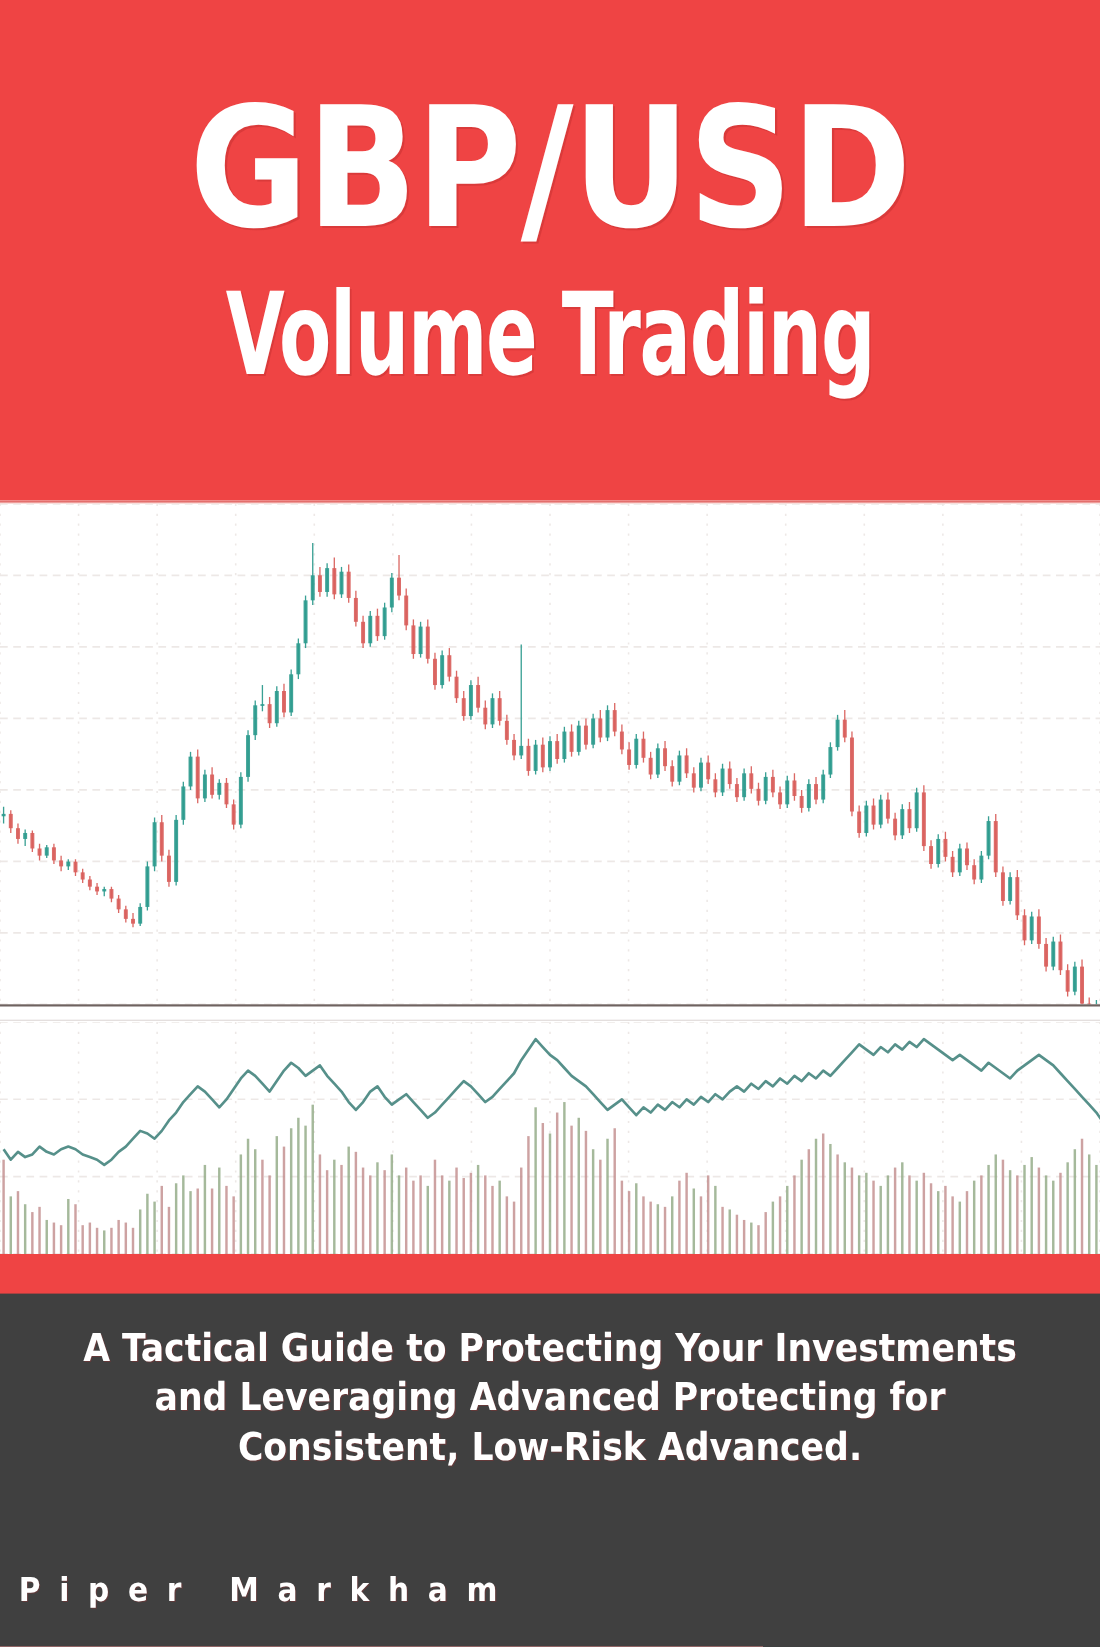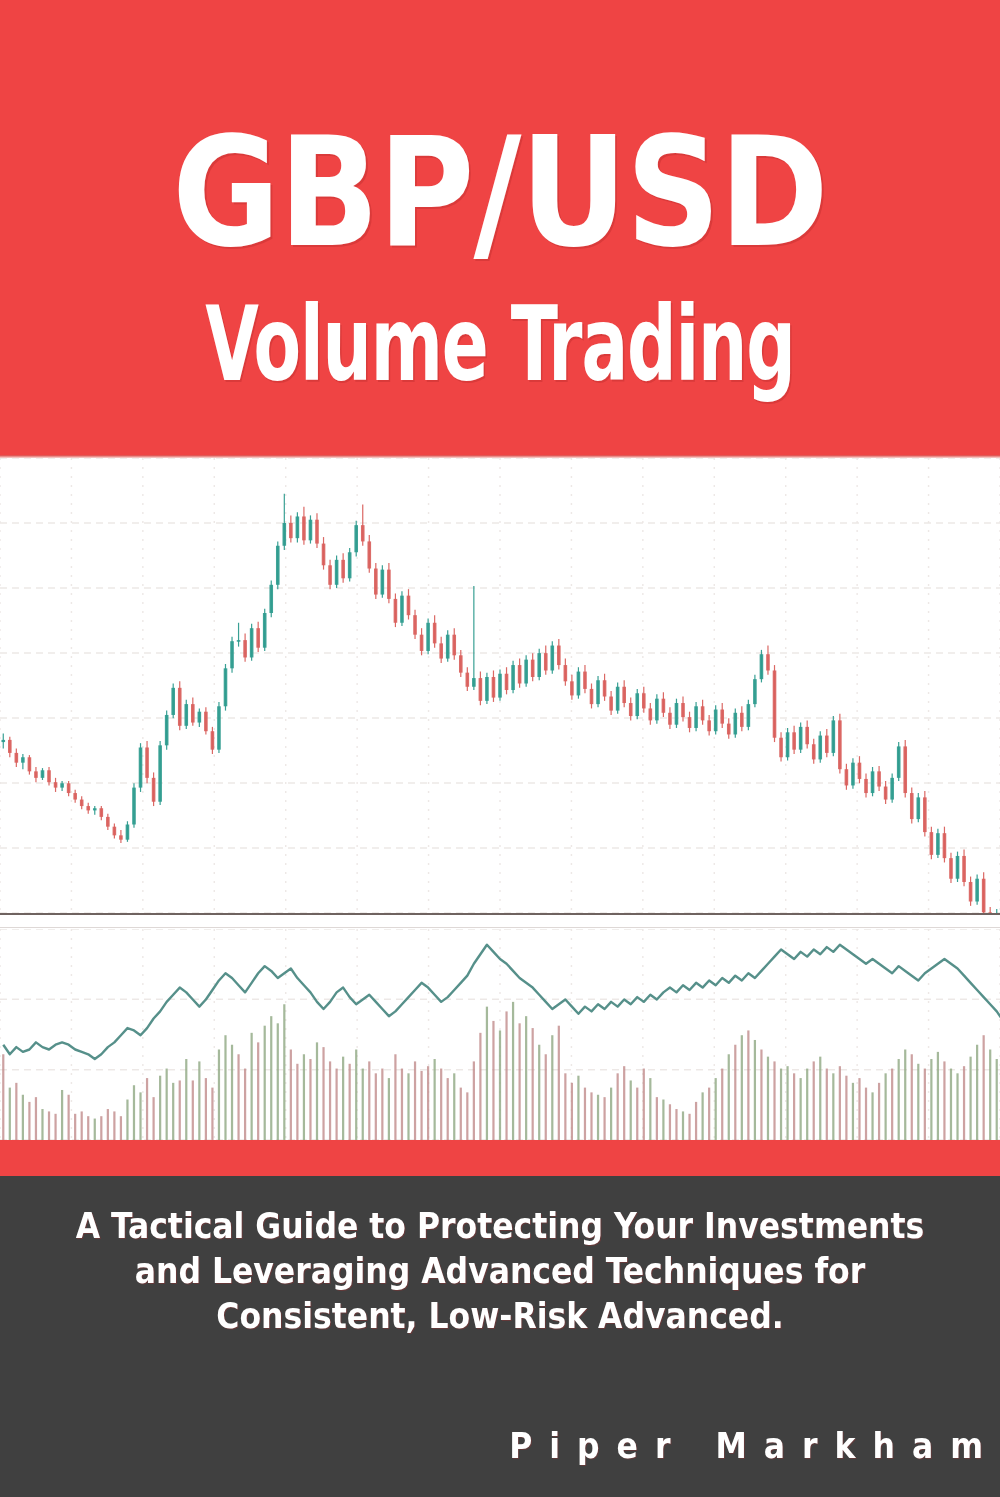--- a/index.html
+++ b/index.html
@@ -23,21 +23,20 @@
 
   
   .header-band {
     position: absolute;
     left: 0;
     top: 0;
     width: 1000px;
     height: 325px;
     background: #ef4444;
     z-index: 3;
-    margin-top: 40px;
   }
   .title-main {
     position: absolute;
     left: 0;
     top: 78px;
     width: 1000px;
     text-align: center;
     color: #ffffff;
     font-family: "Liberation Sans Narrow", "DejaVu Sans Condensed", "Liberation Sans", sans-serif;
     font-weight: bold;
@@ -138,25 +137,25 @@
     line-height: 45px;
     letter-spacing: 0px;
     text-shadow: 1px 1px 0 rgba(170,45,45,0.35);
   }
   .subtitle .ln { display: block; }
   .author {
     position: absolute;
     left: 0;
     top: 244px;
     width: 1000px;
-    text-align: right;
+    text-align: left;
     color: #ffffff;
     font-family: "Liberation Sans Narrow", "DejaVu Sans Condensed", "Liberation Sans", sans-serif;
     font-weight: bold;
-    font-size: 35px;
+    font-size: 30px;
     line-height: 52px;
     letter-spacing: 17px;
     text-indent: 17px;
     text-shadow: 1px 1px 0 rgba(170,45,45,0.3);
   }
 </style>
 </head>
 <body>
 
 <div id="cover">
@@ -688,19 +687,19 @@
           <rect x="1008.6928104575163" y="106.21398987574781" width="2.2222222222222223" height="104.78601012425219" fill="#8fa882" fill-opacity="0.8"></rect>
           <rect x="1015.2287581699346" y="96.68798895536125" width="2.2222222222222223" height="114.31201104463875" fill="#8fa882" fill-opacity="0.8"></rect>
           <path d="M 3.27 115.74 L 9.80 125.27 L 16.34 118.12 L 22.88 122.88 L 29.41 120.50 L 35.95 113.36 L 42.48 118.12 L 49.02 120.50 L 55.56 115.74 L 62.09 113.36 L 68.63 115.74 L 75.16 120.50 L 81.70 122.88 L 88.24 125.27 L 94.77 130.03 L 101.31 125.27 L 107.84 118.12 L 114.38 113.36 L 120.92 106.21 L 127.45 99.07 L 133.99 101.45 L 140.52 106.21 L 147.06 99.07 L 153.59 89.54 L 160.13 82.40 L 166.67 72.87 L 173.20 65.73 L 179.74 58.58 L 186.27 63.35 L 192.81 70.49 L 199.35 77.64 L 205.88 70.49 L 212.42 60.97 L 218.95 51.44 L 225.49 44.29 L 232.03 49.06 L 238.56 56.20 L 245.10 63.35 L 251.63 53.82 L 258.17 44.29 L 264.71 37.15 L 271.24 41.91 L 277.78 49.06 L 284.31 44.29 L 290.85 39.53 L 297.39 49.06 L 303.92 56.20 L 310.46 63.35 L 316.99 72.87 L 323.53 80.02 L 330.07 72.87 L 336.60 63.35 L 343.14 58.58 L 349.67 68.11 L 356.21 75.25 L 362.75 70.49 L 369.28 65.73 L 375.82 72.87 L 382.35 80.02 L 388.89 87.16 L 395.42 82.40 L 401.96 75.25 L 408.50 68.11 L 415.03 60.97 L 421.57 53.82 L 428.10 58.58 L 434.64 65.73 L 441.18 72.87 L 447.71 68.11 L 454.25 60.97 L 460.78 53.82 L 467.32 46.68 L 473.86 34.77 L 480.39 25.24 L 486.93 15.72 L 493.46 22.86 L 500.00 30.01 L 506.54 34.77 L 513.07 41.91 L 519.61 49.06 L 526.14 53.82 L 532.68 58.58 L 539.22 65.73 L 545.75 72.87 L 552.29 80.02 L 558.82 75.25 L 565.36 70.49 L 571.90 77.64 L 578.43 84.78 L 584.97 77.64 L 591.50 82.40 L 598.04 75.25 L 604.58 80.02 L 611.11 72.87 L 617.65 77.64 L 624.18 70.49 L 630.72 75.25 L 637.25 68.11 L 643.79 72.87 L 650.33 65.73 L 656.86 70.49 L 663.40 63.35 L 669.93 58.58 L 676.47 63.35 L 683.01 56.20 L 689.54 60.97 L 696.08 53.82 L 702.61 58.58 L 709.15 51.44 L 715.69 56.20 L 722.22 49.06 L 728.76 53.82 L 735.29 46.68 L 741.83 51.44 L 748.37 44.29 L 754.90 49.06 L 761.44 41.91 L 767.97 34.77 L 774.51 27.62 L 781.05 20.48 L 787.58 25.24 L 794.12 30.01 L 800.65 22.86 L 807.19 27.62 L 813.73 20.48 L 820.26 25.24 L 826.80 18.10 L 833.33 22.86 L 839.87 15.72 L 846.41 20.48 L 852.94 25.24 L 859.48 30.01 L 866.01 34.77 L 872.55 30.01 L 879.08 34.77 L 885.62 39.53 L 892.16 44.29 L 898.69 37.15 L 905.23 41.91 L 911.76 46.68 L 918.30 51.44 L 924.84 44.29 L 931.37 39.53 L 937.91 34.77 L 944.44 30.01 L 950.98 34.77 L 957.52 39.53 L 964.05 46.68 L 970.59 53.82 L 977.12 60.97 L 983.66 68.11 L 990.20 75.25 L 996.73 82.40 L 1003.27 91.92 L 1009.80 101.45 L 1016.34 110.98" fill="none" stroke="#4d8a84" stroke-width="2.4" stroke-linejoin="round" stroke-opacity="0.95"></path>
         </svg>
     </div>
   </div>
 
   <div class="footer-band">
     <div class="subtitle">
       <span class="ln">A Tactical Guide to Protecting Your Investments</span>
-      <span class="ln">and Leveraging Advanced Techniques for</span>
+      <span class="ln">and Leveraging Advanced Protecting for</span>
       <span class="ln">Consistent, Low-Risk Advanced.</span>
     </div>
     <div class="author">Piper Markham</div>
   </div>
 
 </div>
 
 </body></html>

